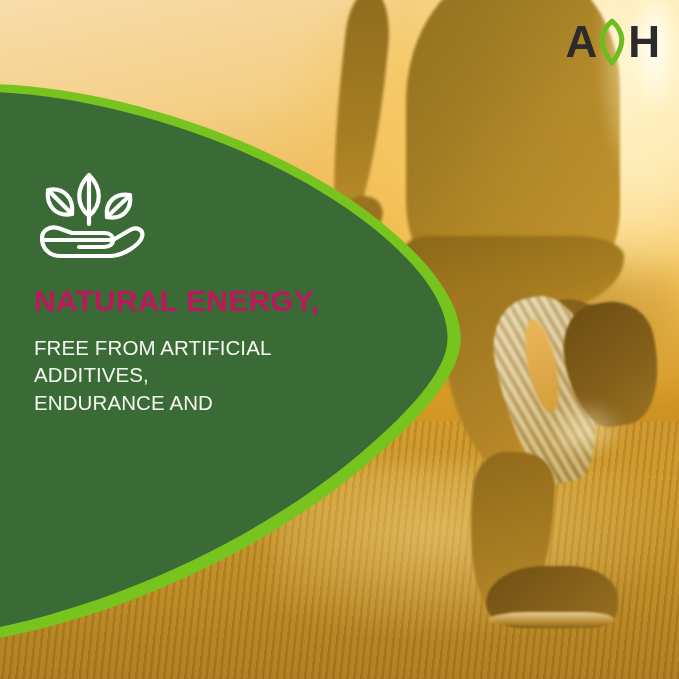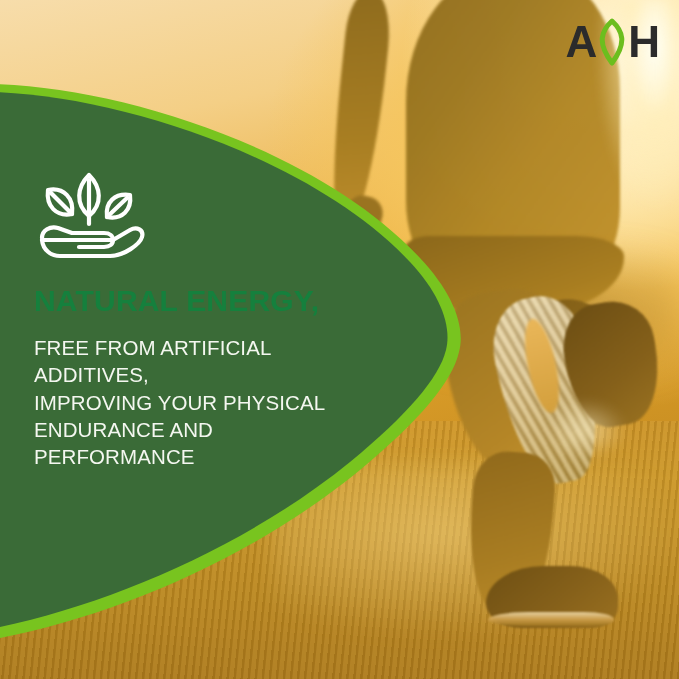--- a/index.html
+++ b/index.html
@@ -207,21 +207,21 @@
   .panel-content {
     position: absolute;
     left: 34px;
     top: 166px;
     width: 356px;
   }
   .plant-hand-icon { display: block; margin-bottom: 22px; }
 
   .headline {
     margin: 0;
-    color: #15803d;
+    color: #be185d;
     font-size: 30px;
     font-weight: bold;
     line-height: 1.12;
     letter-spacing: .2px;
     text-transform: uppercase;
   }
   .headline .hl-line { display: block; }
 
   .subcopy {
     margin: 16px 0 0 0;
@@ -320,23 +320,21 @@
                  C 17 90, 9 84, 8 74 Z"></path>
       </g>
     </svg>
 
     <h1 class="headline">
       <span class="hl-line">NATURAL ENERGY,</span>
     </h1>
 
     <p class="subcopy">
       <span class="sc-line">FREE FROM ARTIFICIAL ADDITIVES,</span>
-      <span class="sc-line">IMPROVING YOUR PHYSICAL</span>
       <span class="sc-line">ENDURANCE AND</span>
-      <span class="sc-line">PERFORMANCE</span>
     </p>
   </div>
 
   <div class="logo">
     <span class="logo-letter">A</span>
     <svg class="logo-mark" width="36" height="48" viewBox="0 0 36 48" aria-hidden="true">
       <path d="M18 3 C 7 13, 3 25, 18 45 C 33 25, 29 13, 18 3 Z" fill="none" stroke="#6cbe1e" stroke-width="5" stroke-linejoin="round"></path>
     </svg>
     <span class="logo-letter">H</span>
   </div>

